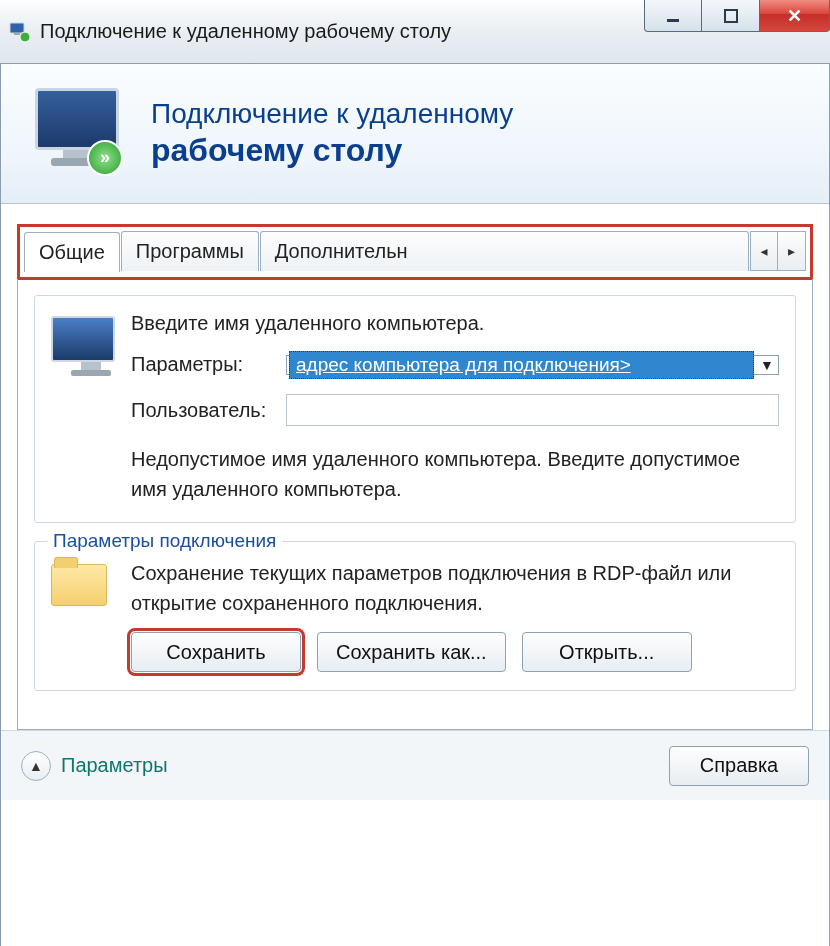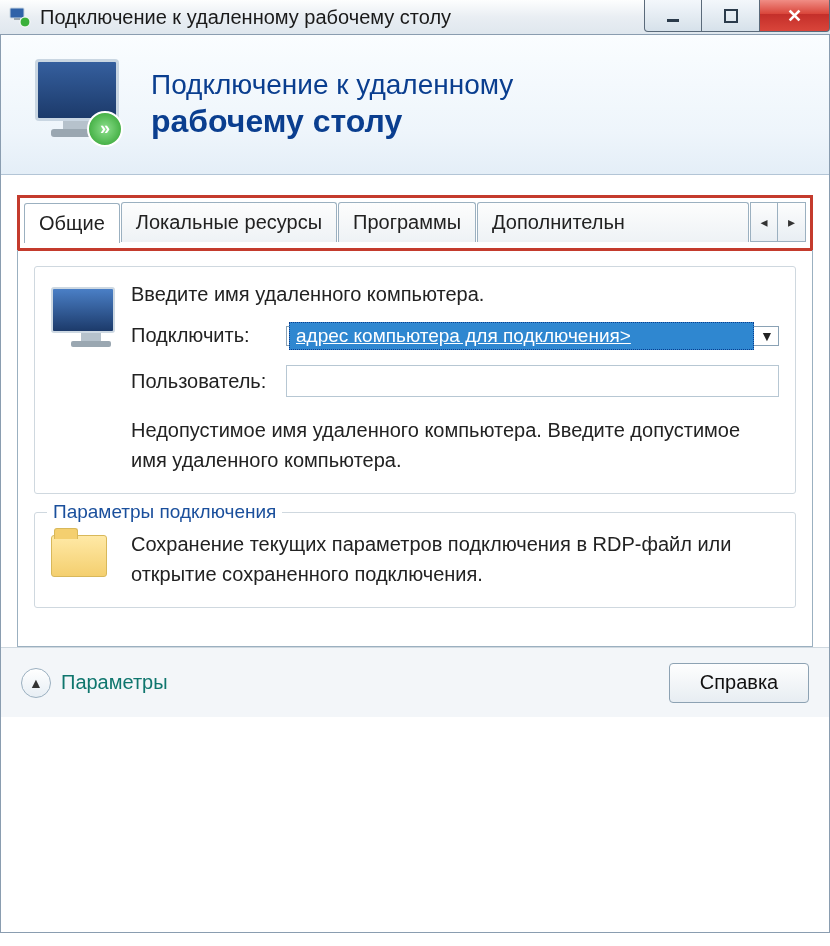--- a/index.html
+++ b/index.html
@@ -1,20 +1,20 @@
 <!DOCTYPE html>
 <html><head>
 <meta charset="utf-8">
 <style>
   * { box-sizing: border-box; font-family: "Segoe UI", Tahoma, sans-serif; }
   body { margin:0; background:#fff; width:830px; height:946px; overflow:hidden; }
 
   
   .titlebar {
-    height:35px; background:linear-gradient(#fdfefe,#e9eef3,#dfe7ee);
+    height:64px; background:linear-gradient(#fdfefe,#e9eef3,#dfe7ee);
     border-bottom:1px solid #8a9db0; display:flex; align-items:center;
     position:relative; padding-left:8px;
   }
   .titlebar .ticon { width:24px; height:24px; margin-right:8px; display:flex; align-items:center; justify-content:center;}
   .titlebar .ttext { font-size:20px; color:#1a1a1a;}
   .winbtns { position:absolute; right:0; top:0; display:flex; }
   .winbtn {
     width:58px; height:32px; border:1px solid #5a6a7a; border-top:none;
     display:flex; align-items:center; justify-content:center;
     background:linear-gradient(#f3f7fb,#d6e1ea); font-size:18px; color:#2b3b4b;
@@ -157,41 +157,40 @@
     <div class="banner-text">
       <div class="line1">Подключение к удаленному</div>
       <div class="line2">рабочему столу</div>
     </div>
   </div>
 
   <div class="content">
 
     <div class="tabwrap">
       <div class="tab active">Общие</div>
-      <div class="tab">Локальные ресурсы</div>
       <div class="tab">Программы</div>
       <div class="tab last">Дополнительн</div>
       <div class="tabscroll">◂</div>
       <div class="tabscroll">▸</div>
     </div>
 
     <div class="tabpage">
 
       <div class="group">
         <div class="grow">
           <div class="gicon">
             <div class="m2"></div>
               <div class="m2s"></div>
               <div class="m2b"></div>
           </div>
           <div class="gbody">
             <div class="instr">Введите имя удаленного компьютера.</div>
 
             <div class="frow">
-              <label>Подключить:</label>
+              <label>Параметры:</label>
               <div class="combo">
                 <div class="sel">адрес компьютера для подключения&gt;</div>
                 <div class="dd">▼</div>
               </div>
             </div>
 
             <div class="frow">
               <label>Пользователь:</label>
               <input class="txt" type="text" value="" style="">
             </div>
@@ -202,20 +201,25 @@
       </div>
 
       <div class="group">
         <div class="group-title">Параметры подключения</div>
         <div class="grow">
           <div class="gicon">
             <div class="folder"></div>
           </div>
           <div class="gbody">
             <div style="line-height:1.5;">Сохранение текущих параметров подключения в RDP-файл или открытие сохраненного подключения.</div>
+            <div class="btnrow">
+              <div class="btn hl">Сохранить</div>
+              <div class="btn">Сохранить как...</div>
+              <div class="btn">Открыть...</div>
+            </div>
           </div>
         </div>
       </div>
 
     </div>
   </div>
 
   <div class="footer">
     <div class="collapse">▲</div>
     <div class="plabel">Параметры</div>

